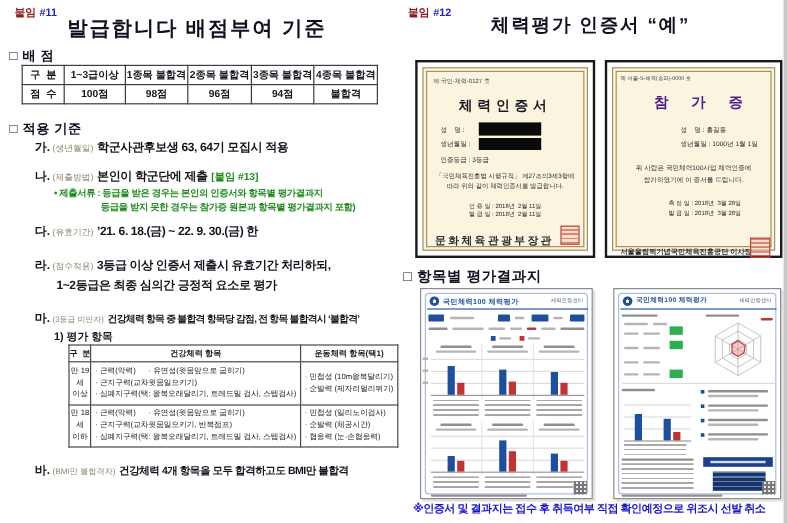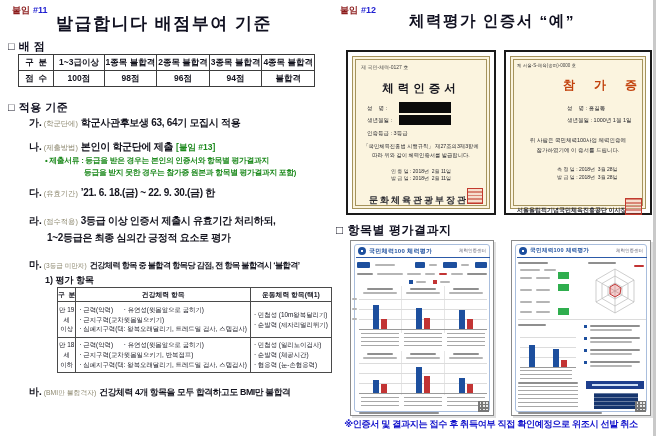--- a/index.html
+++ b/index.html
@@ -106,21 +106,21 @@
       <td>96점</td>
       <td>94점</td>
       <td>불합격</td>
     </tr>
   </tbody>
     </table>
 
   <div class="sec-h" style="left:8px;top:100px">□ 적용 기준</div>
 
   <div class="line" style="left:29px;top:116px">
-    <span class="mk">가.</span><span class="pr">(학군단에)</span><span class="tx">학군사관후보생 63, 64기 모집시 적용</span>
+    <span class="mk">가.</span><span class="pr">(생년월일)</span><span class="tx">학군사관후보생 63, 64기 모집시 적용</span>
   </div>
 
   <div class="line" style="left:29px;top:140px">
     <span class="mk">나.</span><span class="pr">(제출방법)</span><span class="tx">본인이 학군단에 제출</span><span class="gtag">[붙임 #13]</span>
   </div>
   <div class="note" style="left:84px;top:167px">등급을 받지 못한 경우는 참가증 원본과 항목별 평가결과지 포함)</div>
   <div class="note" style="left:45px;top:155px">• 제출서류 : 등급을 받은 경우는 본인의 인증서와 항목별 평가결과지</div>
 
   <div class="line" style="left:29px;top:186px">
     <span class="mk">다.</span><span class="pr">(유효기간)</span><span class="tx">’21. 6. 18.(금) ~ 22. 9. 30.(금) 한</span>
@@ -201,29 +201,29 @@
       <div class="cd serif" style="left:0;right:0;top:24px;text-align:center;font-size:11.5px;font-weight:bold;letter-spacing:4px;color:#17171f">체력인증서</div>
       <div class="cd" style="left:14px;top:48px;font-size:5.5px">성    명 :</div>
       <div class="redact" style="left:46px;top:45px;width:52px;height:11px"></div>
       <div class="cd" style="left:14px;top:60px;font-size:5.5px">생년월일 :</div>
       <div class="redact" style="left:46px;top:58px;width:52px;height:10px"></div>
       <div class="cd" style="left:14px;top:73px;font-size:5.5px">인증등급 : 3등급</div>
       <div class="cd" style="left:0;right:0;top:86px;text-align:center;font-size:5.3px">「국민체육진흥법 시행규칙」 제27조의3제3항에</div>
       <div class="cd" style="left:0;right:0;top:95px;text-align:center;font-size:5.3px">따라 위와 같이 체력인증서를 발급합니다.</div>
       <div class="cd" style="left:0;right:0;top:111px;text-align:center;font-size:5px">인 증 일 : 2018년  2월 11일</div>
       <div class="cd" style="left:0;right:0;top:118px;text-align:center;font-size:5px">발 급 일 : 2018년  2월 11일</div>
-      <div class="cd serif" style="left:16px;right:18px;top:137px;font-size:9px;font-weight:bold;letter-spacing:2px">문화체육관광부장관</div>
+      <div class="cd serif" style="left:0;right:18px;top:137px;text-align:center;font-size:9px;font-weight:bold;letter-spacing:2px">문화체육관광부장관</div>
       <div class="seal" style="left:114px;top:131px;width:16px;height:16px"></div>
     </div>
   </div>
 
   <div class="cert" style="left:504px;top:50px;width:148px;height:165px">
     <div class="cert-inner">
       <div class="cd" style="left:6px;top:6px;font-size:4.5px;color:#444">제 서울-S-체육(송파)-0000 호</div>
-      <div class="cd serif" style="left:16px;right:0;top:20px;text-align:right;font-size:12px;font-weight:bold;letter-spacing:8px;color:#c2410c">참 가 증</div>
+      <div class="cd serif" style="left:16px;right:0;top:20px;text-align:center;font-size:12px;font-weight:bold;letter-spacing:8px;color:#4c1d95">참 가 증</div>
       <div class="cd" style="left:56px;top:48px;font-size:5.5px">성    명 : 홍길동</div>
       <div class="cd" style="left:56px;top:60px;font-size:5.5px">생년월일 : 1000년 1월 1일</div>
       <div class="cd" style="left:0;right:0;top:80px;text-align:center;font-size:5.5px">위 사람은 국민체력100사업 체력인증에</div>
       <div class="cd" style="left:0;right:0;top:90px;text-align:center;font-size:5.5px">참가하였기에 이 증서를 드립니다.</div>
       <div class="cd" style="left:46px;top:109px;font-size:5px">측 정 일 : 2018년  3월 28일</div>
       <div class="cd" style="left:46px;top:117px;font-size:5px">발 급 일 : 2018년  3월 28일</div>
       <div class="cd serif" style="left:6px;top:149px;font-size:6px;font-weight:bold">서울올림픽기념국민체육진흥공단 이사장</div>
       <div class="seal" style="left:114px;top:141px;width:17px;height:17px"></div>
     </div>
   </div>

